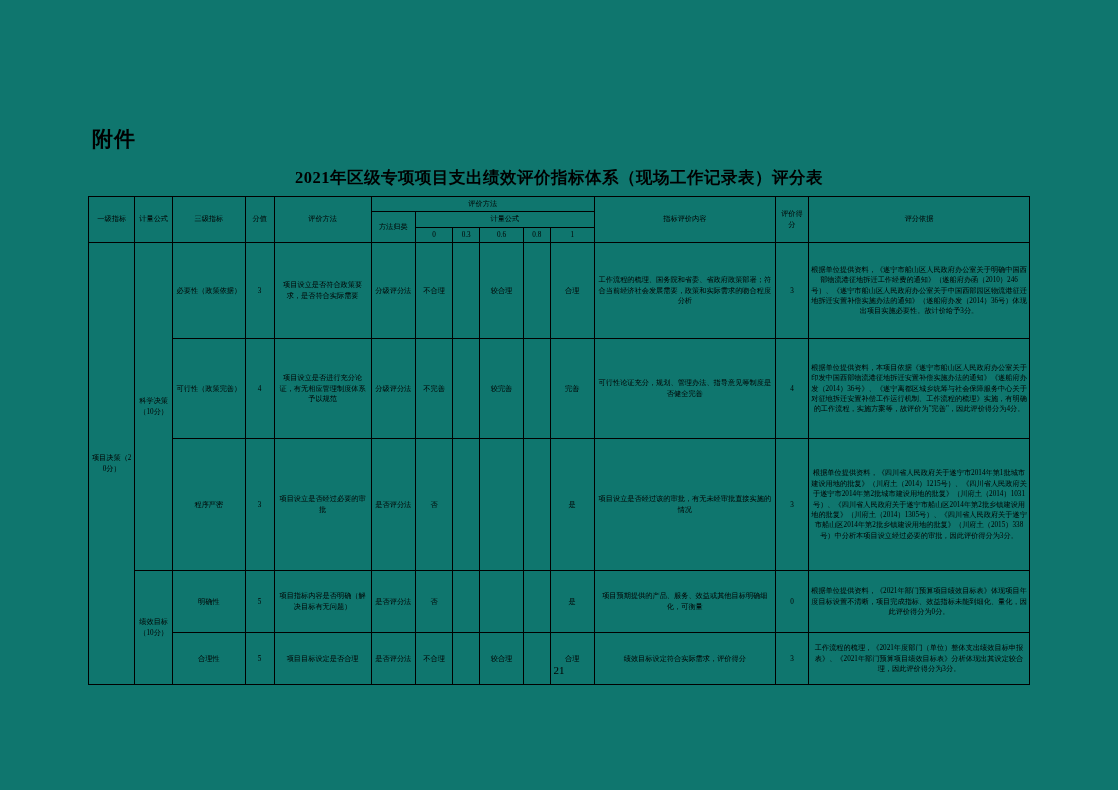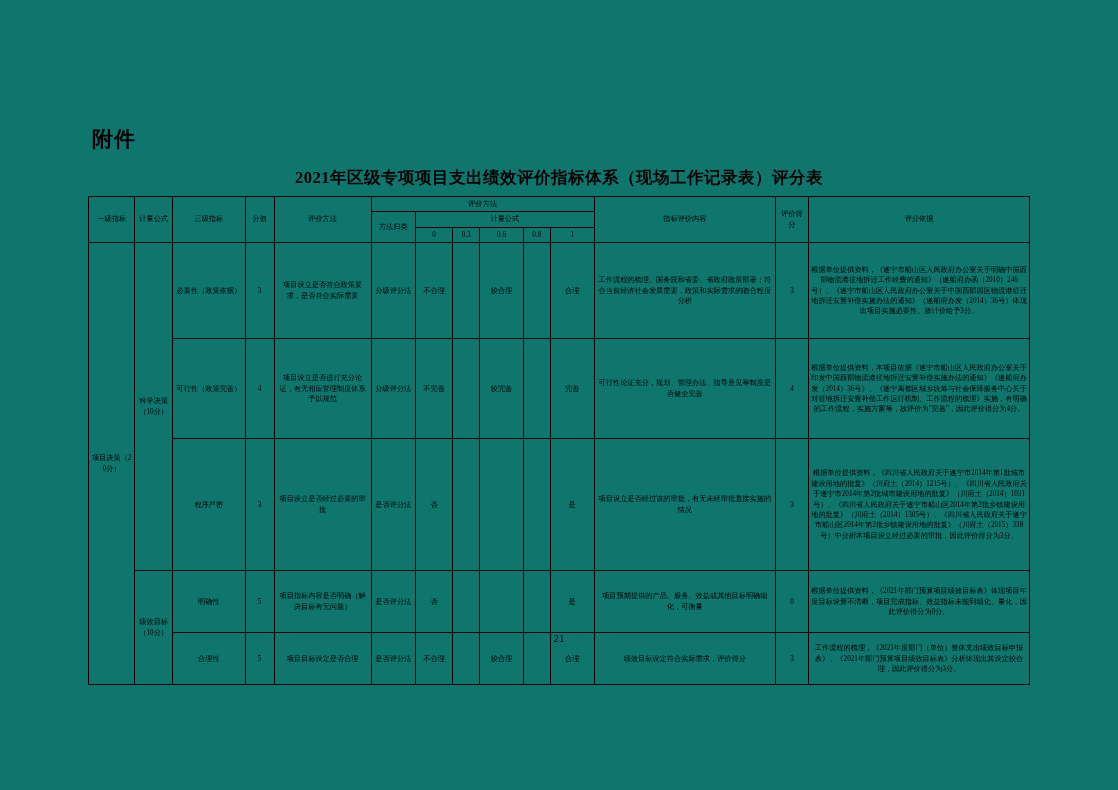--- a/index.html
+++ b/index.html
@@ -63,21 +63,21 @@
   }
   .hdr-lvl { font-size: 8px; }
   .cell-sm { font-size: 7px; }
   .basis { text-align: left; font-size: 6.5px; line-height: 1.45; padding: 3px 3px; }
   .vert-label { font-size: 8px; line-height: 1.5; }
   .num { font-size: 8px; }
   .scoremethod { font-size: 7px; }
   .page-number {
     position: absolute;
     left: 0;
-    top: 632px;
+    top: 664px;
     width: 1118px;
     text-align: center;
     font-size: 11px;
   }
 </style>
 </head>
 <body>
 
 <div class="page">
 

